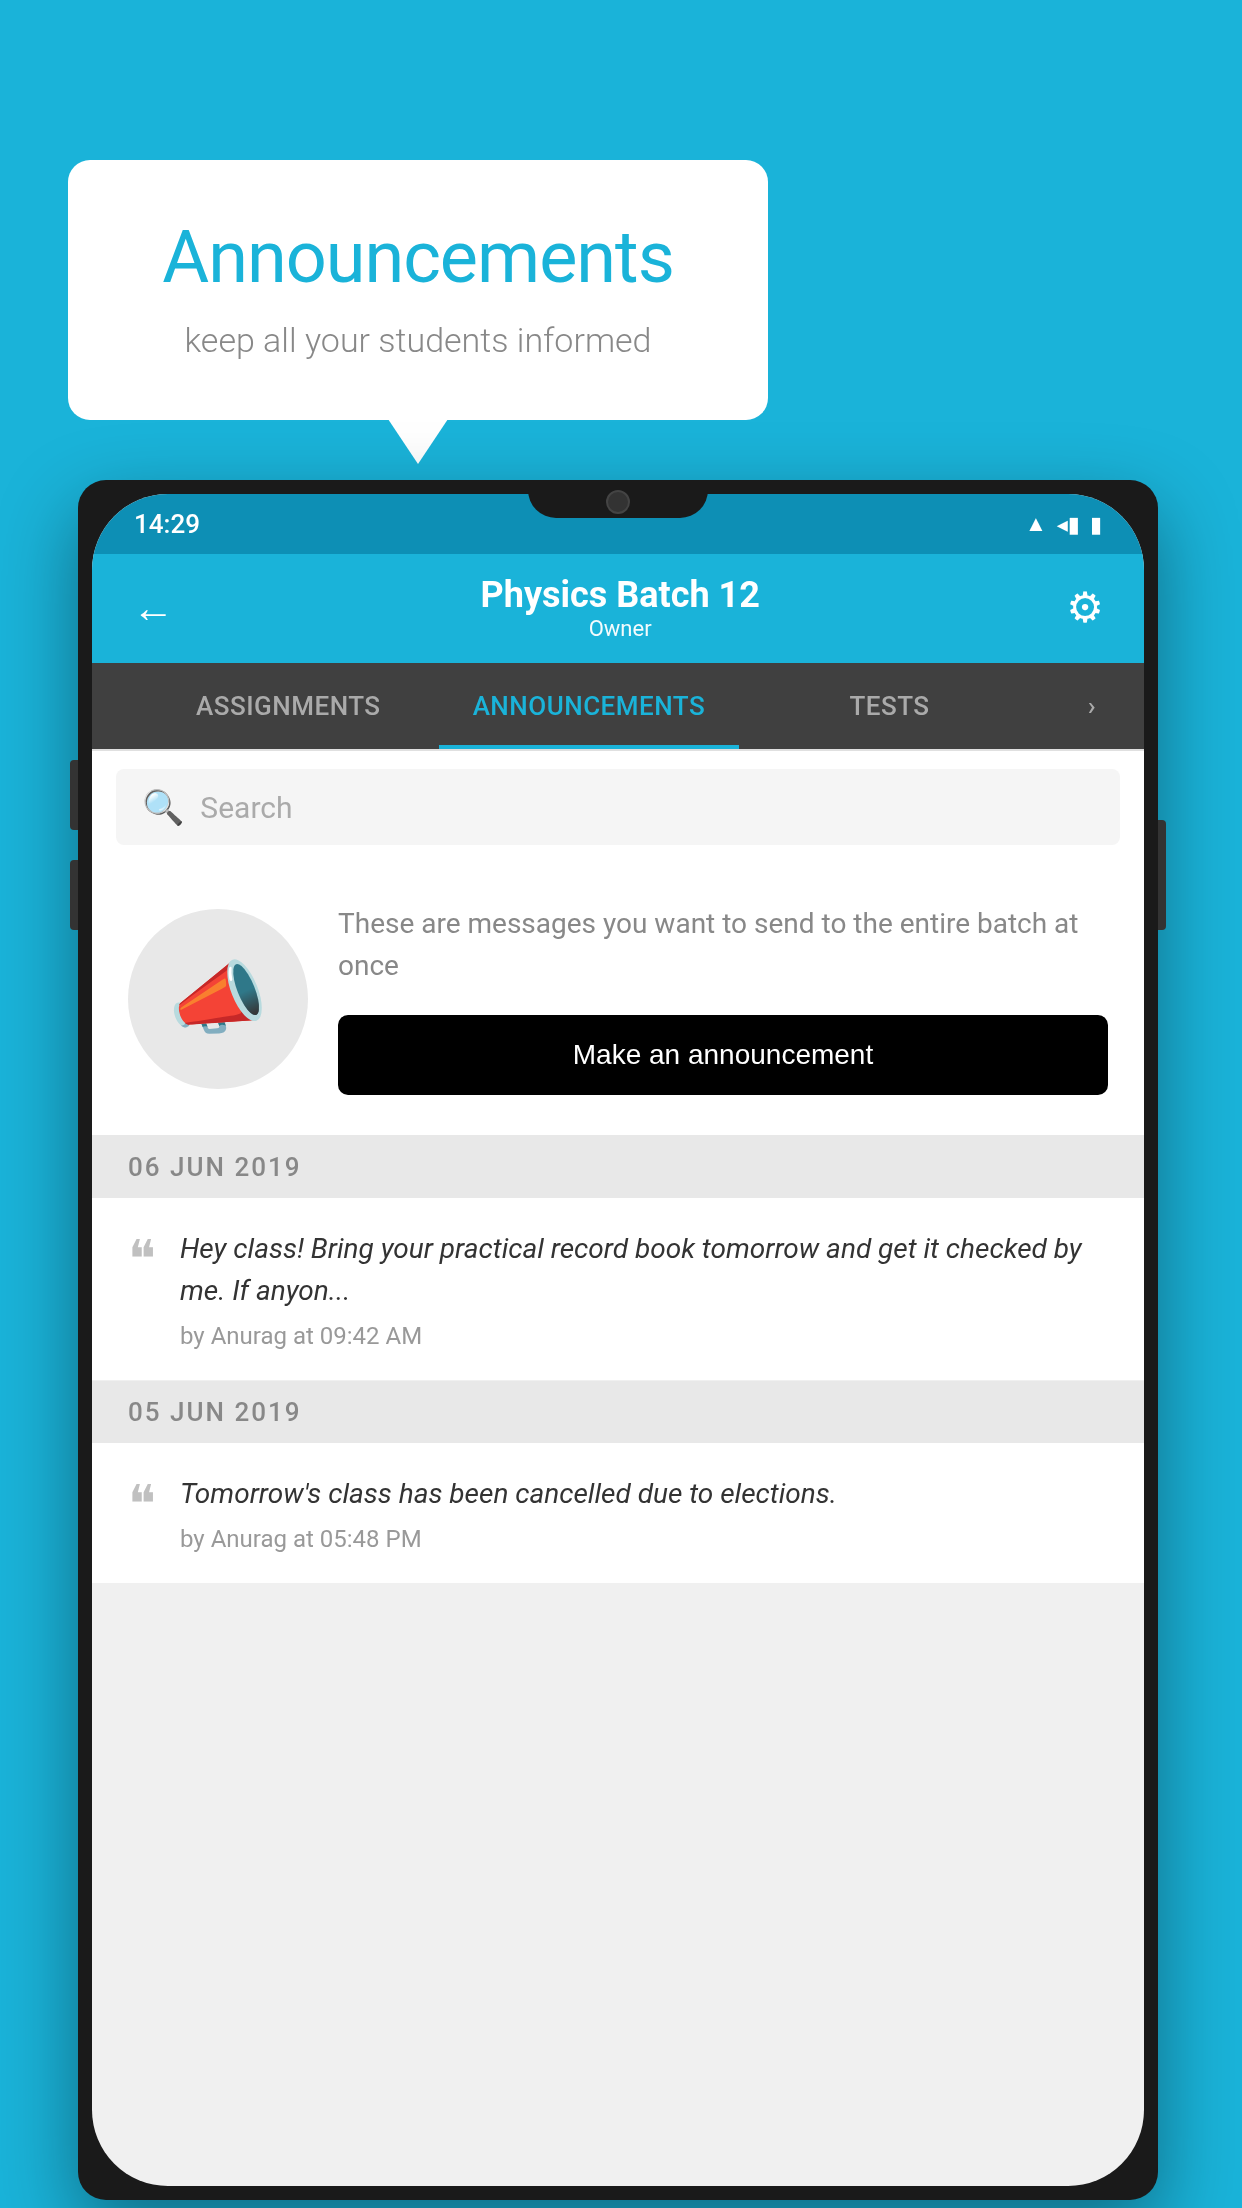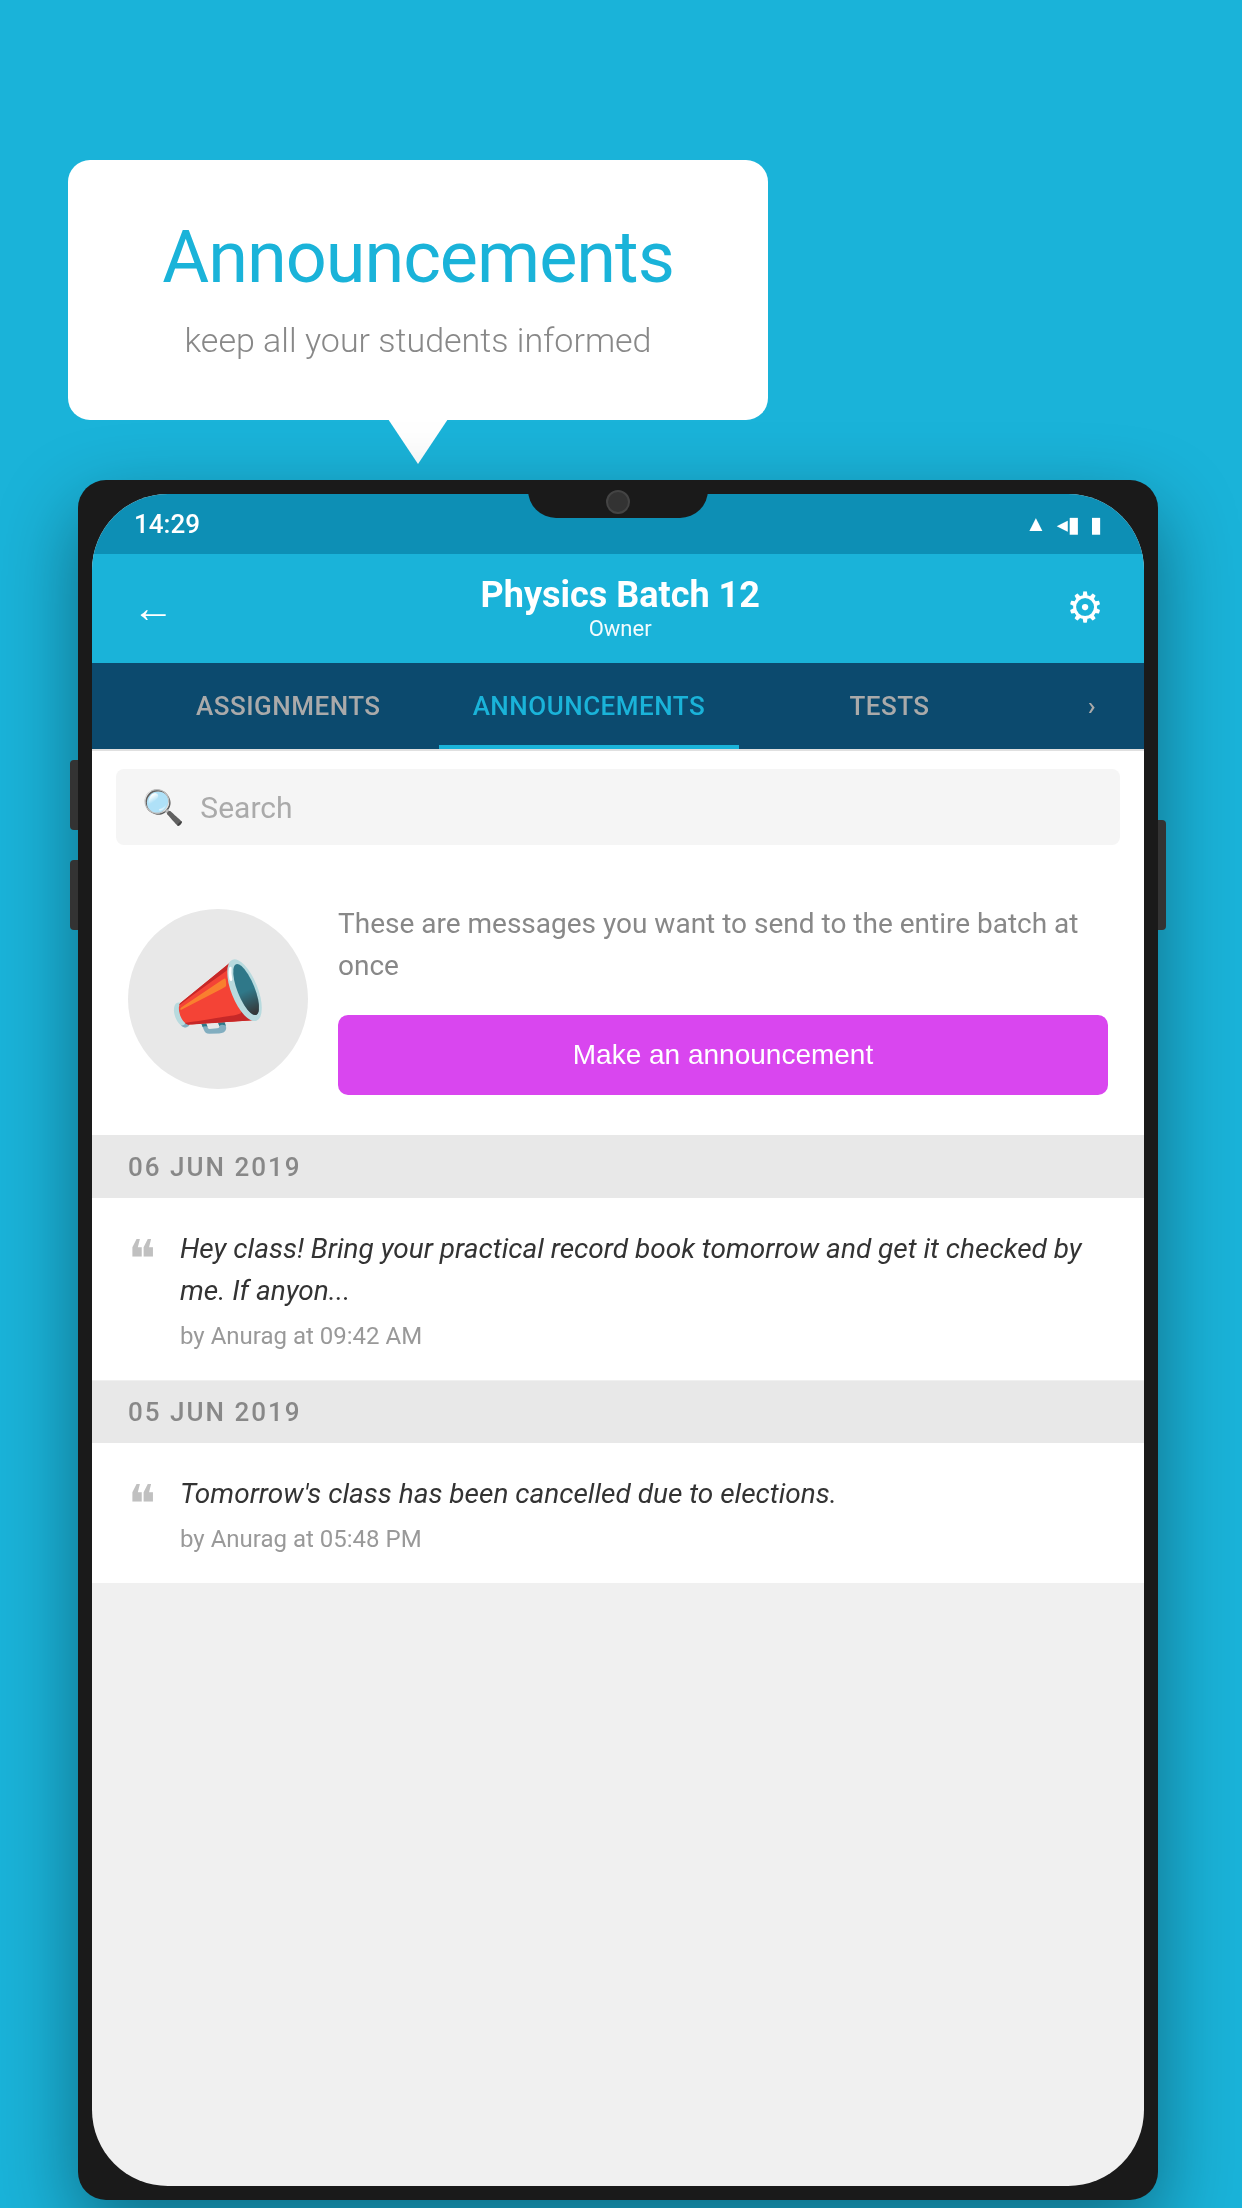--- a/index.html
+++ b/index.html
@@ -170,21 +170,21 @@
       opacity: 0.95;
     }
 
     .header-gear {
       color: white;
       font-size: 42px;
     }
 
     
     .tab-bar {
-      background: #0c4a6e;
+      background: #404040;
       display: flex;
       border-bottom: 2px solid #e0e0e0;
       padding-left: 46px;
     }
 
     .tab-item {
       flex: 1;
       text-align: center;
       padding: 28px 10px;
       font-size: 26px;
@@ -264,21 +264,21 @@
     }
 
     .cta-description {
       color: #888;
       font-size: 28px;
       line-height: 1.5;
       margin-bottom: 28px;
     }
 
     .make-announcement-btn {
-      background: #d946ef;
+      background: #000000;
       color: white;
       border: none;
       border-radius: 10px;
       padding: 24px 36px;
       font-size: 28px;
       font-weight: 500;
       cursor: pointer;
       width: 100%;
     }
 

